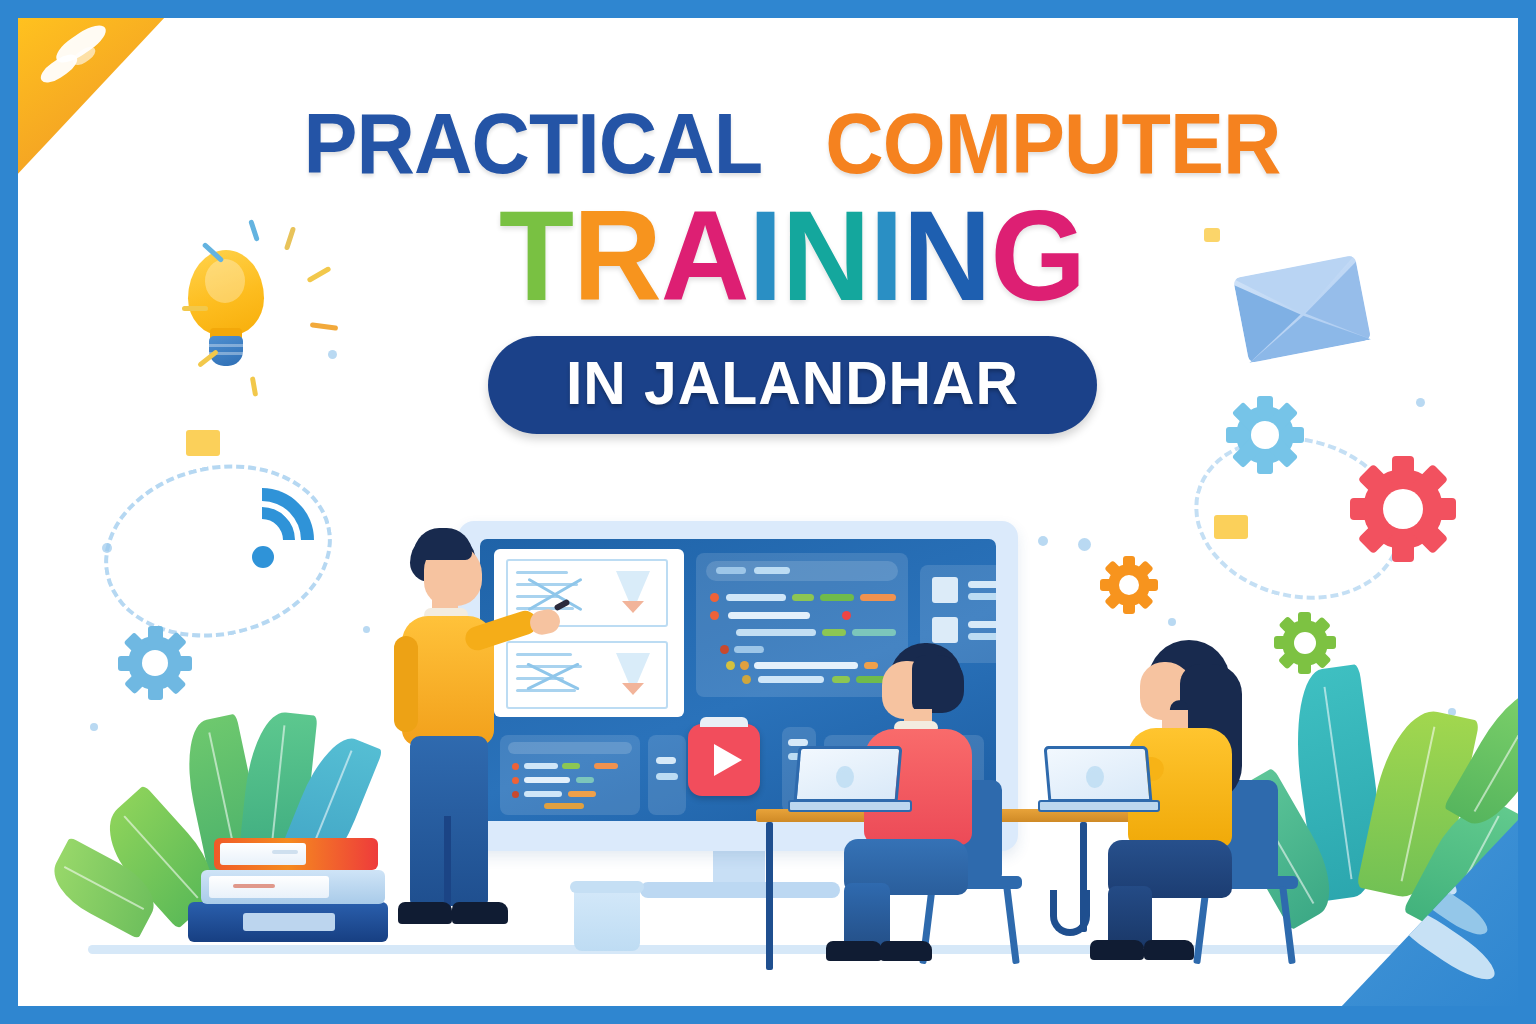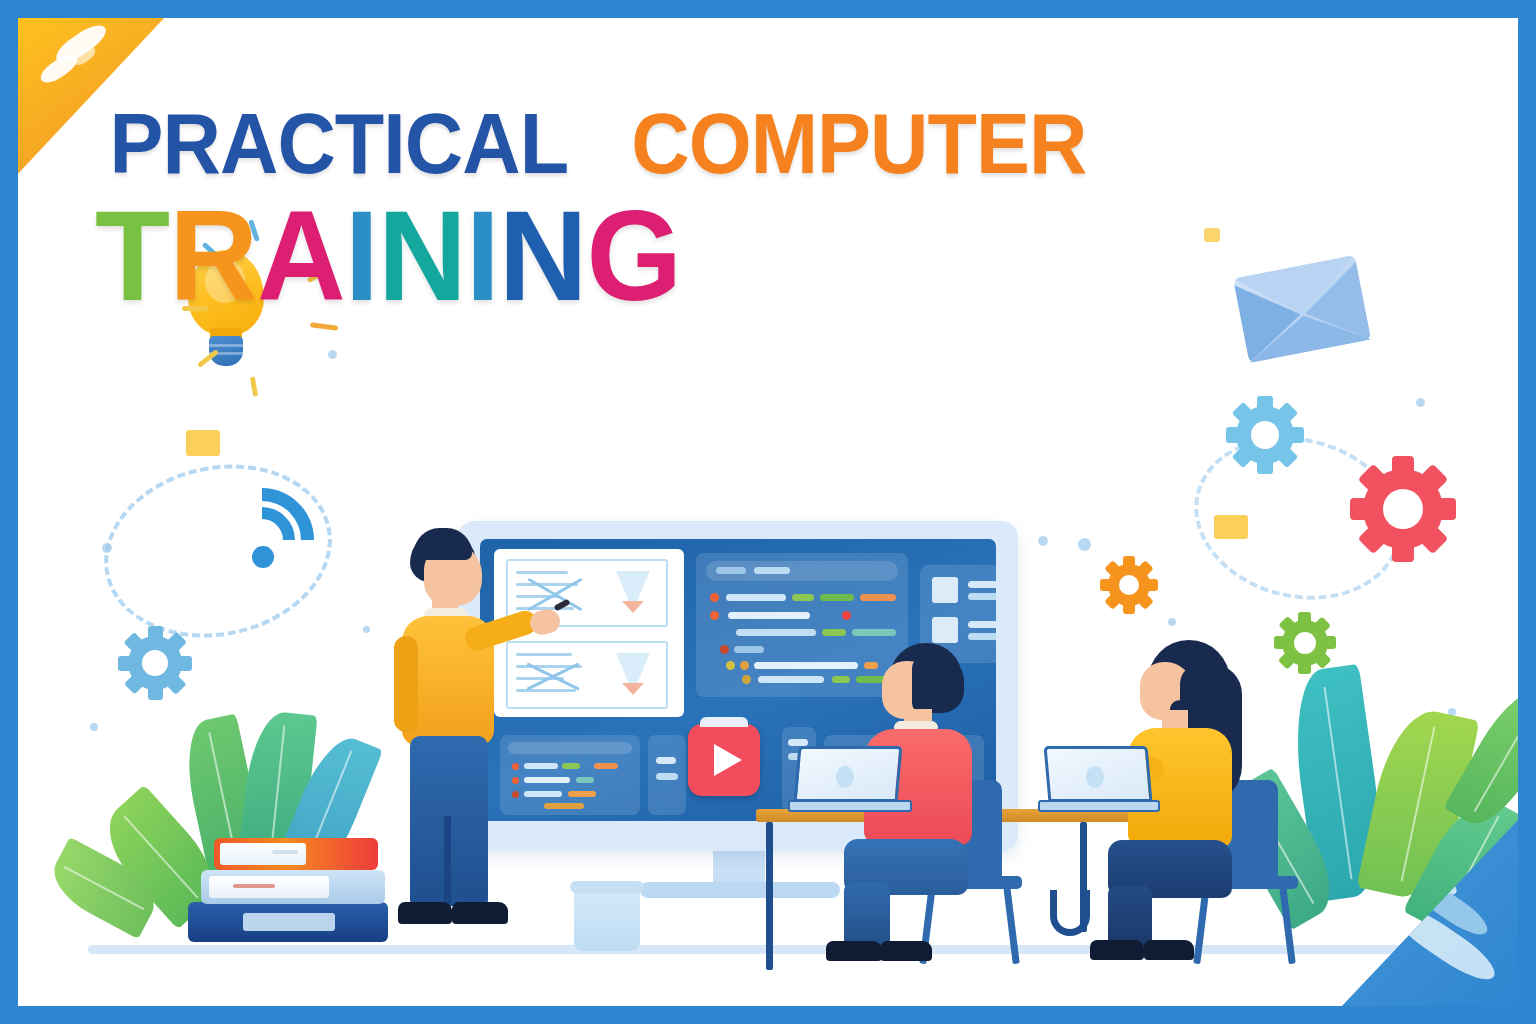--- a/index.html
+++ b/index.html
@@ -27,21 +27,21 @@
     background:linear-gradient(315deg,#2f86d0 0%, #3b8fd4 55%, #2d7cc4 100%);
     clip-path:polygon(100% 0, 100% 100%, 0 100%); z-index:6; }
   .wedge-br .sb1{ position:absolute; right:26px; bottom:88px; width:86px; height:24px;
     background:#9fcdeb; border-radius:50%/60%; transform:rotate(34deg); opacity:.9;}
   .wedge-br .sb2{ position:absolute; right:16px; bottom:50px; width:120px; height:30px;
     background:#cfe6f7; border-radius:50%/60%; transform:rotate(34deg); opacity:.95;}
   .wedge-br .sb3{ position:absolute; right:60px; bottom:120px; width:46px; height:16px;
     background:#e4f1fb; border-radius:50%/60%; transform:rotate(34deg); opacity:.85;}
 
   
-  .headline{ position:absolute; left:0; right:0; top:82px; text-align:left; z-index:8;
+  .headline{ position:absolute; left:0; right:0; top:82px; text-align:center; z-index:8;
     letter-spacing:-1px;padding-left:48px; }
   .line1{ font-size:86px; font-weight:700; line-height:1; font-stretch:condensed;
     transform:scaleX(.94); }
   .line1 span{ text-shadow:0 3px 4px rgba(0,0,0,.12); }
   .line2{ font-size:128px; font-weight:700; line-height:1; margin-top:6px;
     transform:scaleX(.96); }
   .line2 span{ text-shadow:0 3px 5px rgba(0,0,0,.12); }
 
   .pill{ display:inline-block; margin-top:16px; background:#1b4189;
     border-radius:58px; padding:16px 66px 20px; box-shadow:0 5px 10px rgba(0,0,0,.18); }
@@ -498,20 +498,25 @@
 
     <div class="headline">
       <div class="line1">
         <span style="color:#2454a6;">PRACTICAL</span>
         <span style="color:transparent;">&nbsp;</span>
         <span style="color:#f5821f;">COMPUTER</span>
       </div>
       <div class="line2">
         <span style="color:#79c142;">T</span><span style="color:#f7941e;">R</span><span style="color:#dd1f73;">A</span><span style="color:#2a8fc4;">I</span><span style="color:#14a79d;">N</span><span style="color:#2a8fc4;">I</span><span style="color:#1e5fb0;">N</span><span style="color:#dd1f73;">G</span>
       </div>
+      <div>
+        <div class="pill">
+          <span class="pilltxt">IN JALANDHAR</span>
+        </div>
+      </div>
     </div>
 
     <div class="wedge-tl">
       <div class="sw1"></div>
         <div class="sw2"></div>
         <div class="sw3"></div>
     </div>
     <div class="wedge-br">
       <div class="sb3"></div>
         <div class="sb1"></div>

